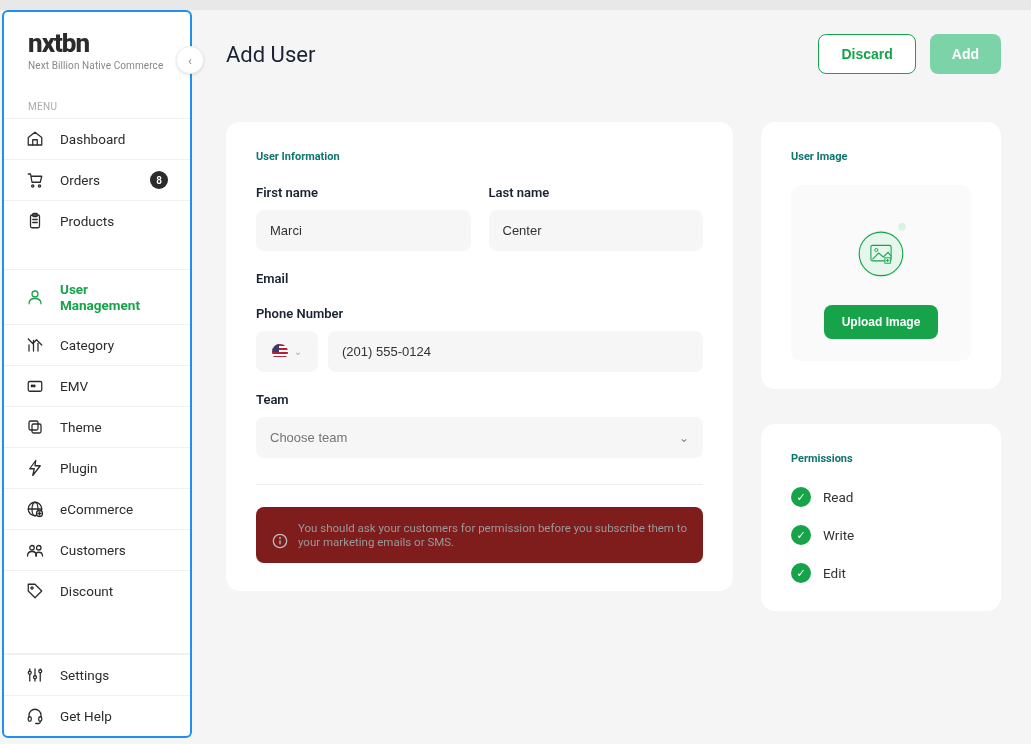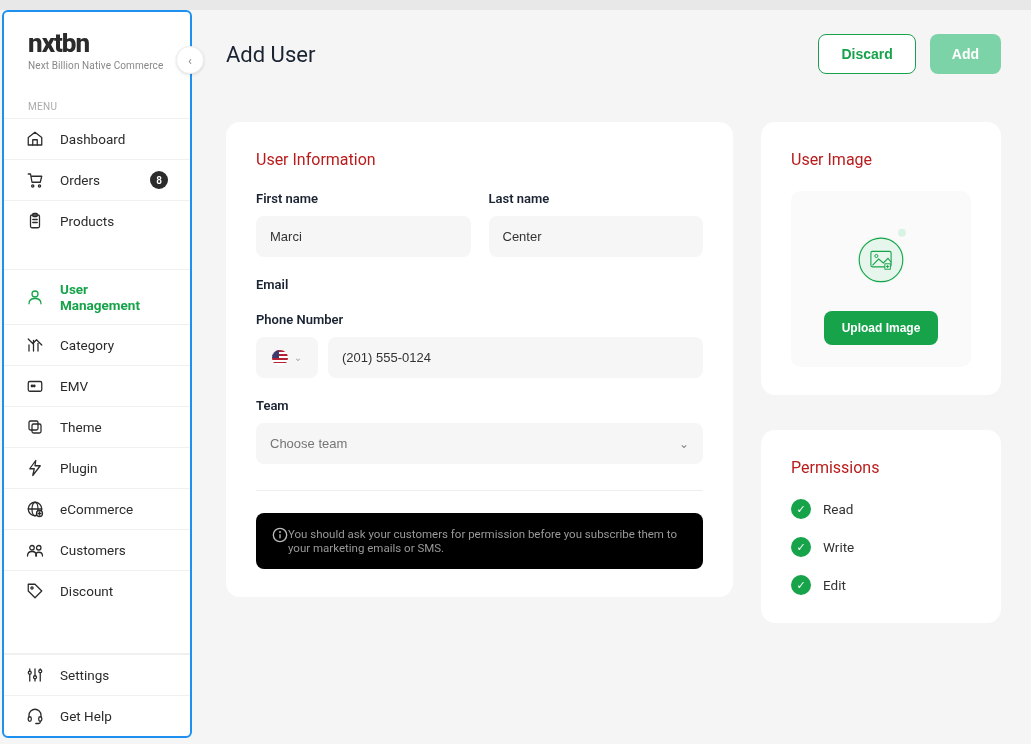--- a/index.html
+++ b/index.html
@@ -156,23 +156,23 @@
     align-items: flex-start;
   }
   .card {
     background: #fff;
     border-radius: 14px;
     padding: 28px 30px;
   }
   .col-left { flex: 1; }
   .col-right { width: 240px; display: flex; flex-direction: column; gap: 35px; }
   .card-title {
-    font-size: 16px;
-    font-weight: 400;
-    color: #b91c1c;
+    font-size: 11px;
+    font-weight: 700;
+    color: #0f766e;
     margin-bottom: 22px;
   }
   .form-row {
     display: flex;
     gap: 18px;
     margin-bottom: 20px;
   }
   .form-group { flex: 1; }
   .label {
     display: block;
@@ -226,22 +226,23 @@
     position: absolute;
     right: 14px;
     top: 50%;
     transform: translateY(-50%);
     color: #888;
     font-size: 12px;
     pointer-events: none;
   }
   .info-banner {
     display: flex;
-    align-items: flex-start;
-    background: #000000;
+    align-items: flex-end;
+    gap: 10px;
+    background: #7f1d1d;
     border-radius: 8px;
     padding: 14px 16px;
     font-size: 11.5px;
     color: #999;
     margin-top: 22px;
   }
   .divider {
     border: none;
     border-top: 1px solid #eee;
     margin: 26px 0 0 0;

